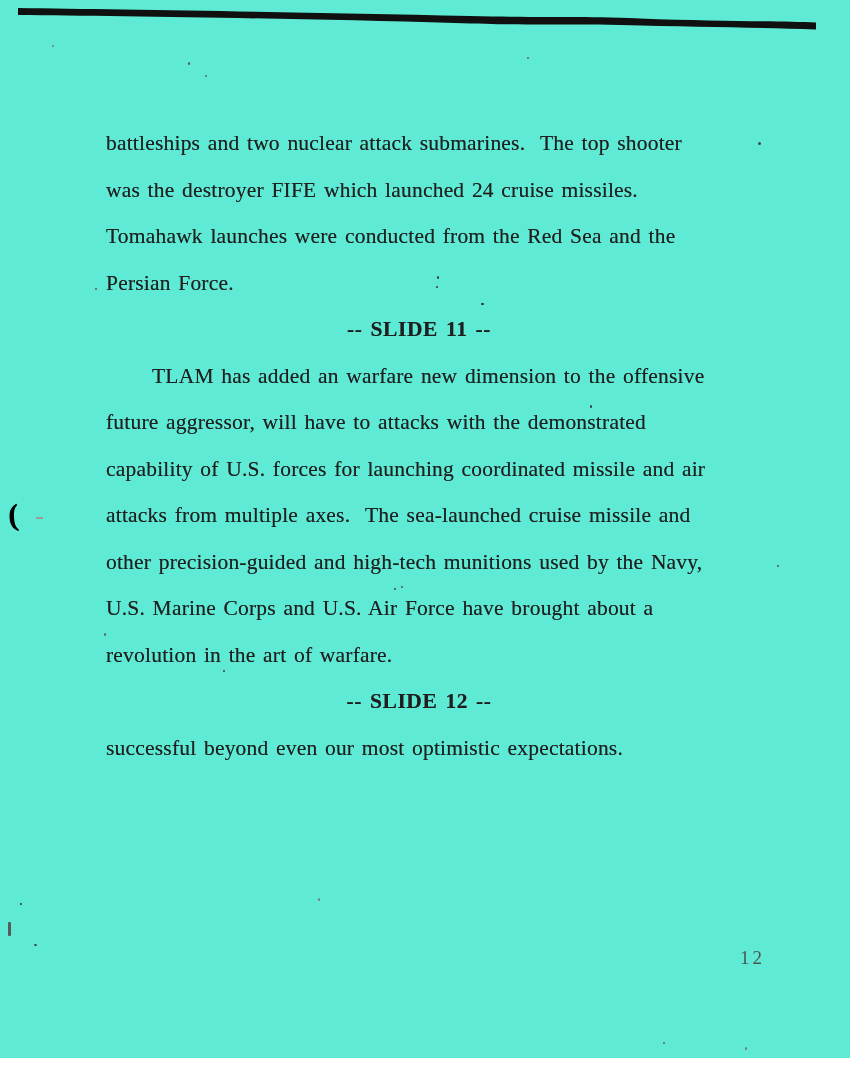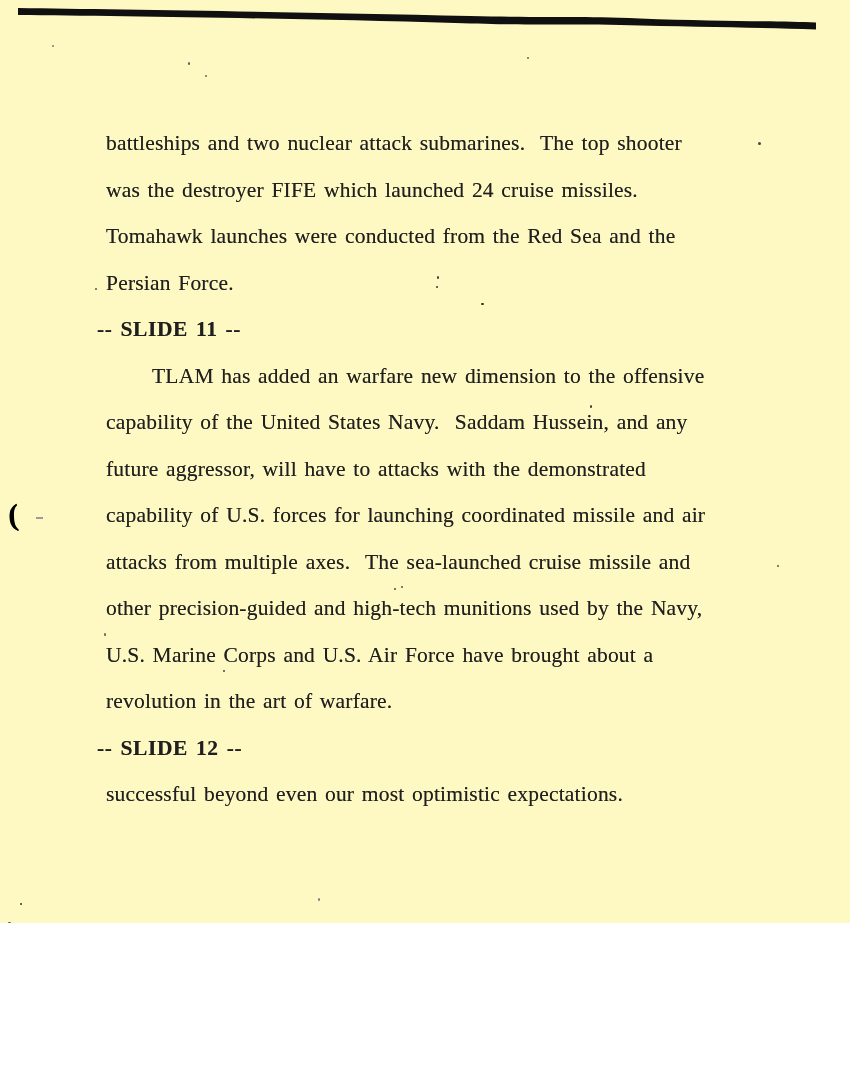--- a/index.html
+++ b/index.html
@@ -3,22 +3,22 @@
 <meta charset="utf-8">
 <style>
   html, body {
     margin: 0;
     padding: 0;
     background: #ffffff;
   }
   .page {
     position: relative;
     width: 850px;
-    height: 923px;
-    background: #fef9c3;
+    height: 1058px;
+    background: #5eead4;
     overflow: hidden;
     font-family: "Liberation Serif", "DejaVu Serif", serif;
   }
   .top-bar {
     position: absolute;
     left: 0;
     top: 0;
     width: 850px;
     height: 42px;
     display: block;
@@ -36,20 +36,21 @@
     color: #1f1f1f;
     letter-spacing: 0.2px;
     word-spacing: 2px;
     white-space: pre;
     text-shadow: 0 0 0.5px rgba(20,20,20,0.55);
   }
   .line.indent {
     padding-left: 46px;
   }
   .line.heading {
+    text-align: center;
     font-weight: 700;
     letter-spacing: 0.6px;
     transform: translateX(-9px);
   }
   .page-number {
     position: absolute;
     left: 740px;
     top: 947px;
     font-size: 19px;
     color: #474747;
@@ -110,21 +111,20 @@
 
   <div class="content">
     <div class="line">battleships and two nuclear attack submarines.  The top shooter</div>
     <div class="line">was the destroyer FIFE which launched 24 cruise missiles.</div>
     <div class="line">Tomahawk launches were conducted from the Red Sea and the</div>
     <div class="line">Persian Force.</div>
 
     <div class="line heading">-- SLIDE 11 --</div>
 
     <div class="line indent">TLAM has added an warfare new dimension to the offensive</div>
-    <div class="line">capability of the United States Navy.  Saddam Hussein, and any</div>
     <div class="line">future aggressor, will have to attacks with the demonstrated</div>
     <div class="line">capability of U.S. forces for launching coordinated missile and air</div>
     <div class="line">attacks from multiple axes.  The sea-launched cruise missile and</div>
     <div class="line">other precision-guided and high-tech munitions used by the Navy,</div>
     <div class="line">U.S. Marine Corps and U.S. Air Force have brought about a</div>
     <div class="line">revolution in the art of warfare.</div>
 
     <div class="line heading">-- SLIDE 12 --</div>
 
     <div class="line">successful beyond even our most optimistic expectations.</div>

